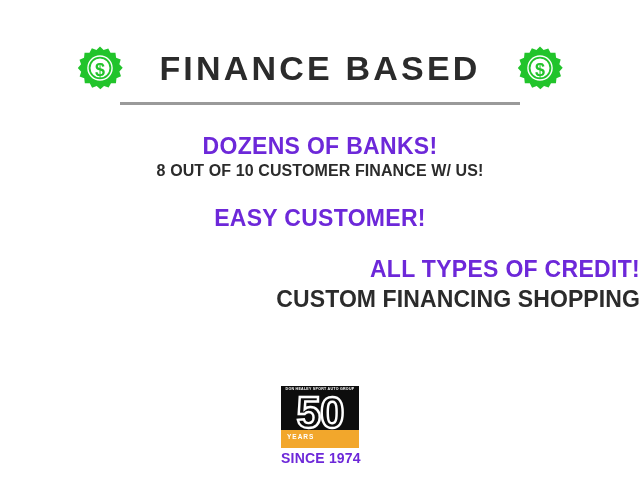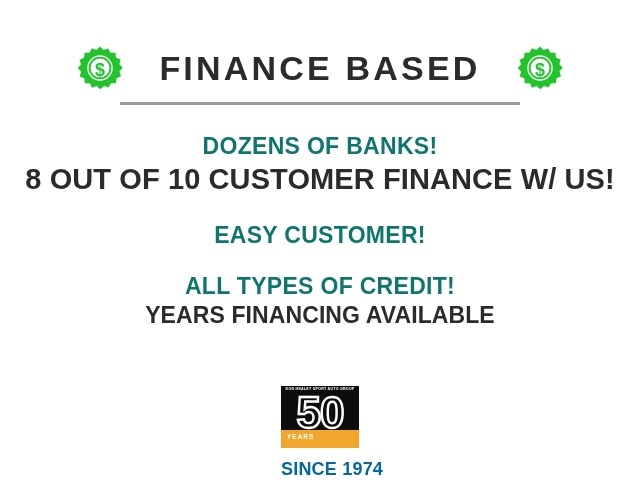--- a/index.html
+++ b/index.html
@@ -71,44 +71,44 @@
   
   .body-copy {
     position: absolute;
     top: 132px;
     left: 0;
     width: 640px;
     text-align: center;
   }
 
   .copy-group { margin-bottom: 22px; }
-  .copy-group:last-child { margin-bottom: 16px; }
+  .copy-group:last-child { margin-bottom: 16px; text-align: right; }
 
   .line-heavy {
     font-family: "Liberation Sans", sans-serif;
     font-size: 23px;
     font-weight: 700;
     letter-spacing: 0.3px;
-    color: #0f766e;
+    color: #6d28d9;
     line-height: 1.28;
     white-space: nowrap;
   }
 
   .line-regular {
     font-family: "Liberation Sans", sans-serif;
     font-size: 23px;
     font-weight: 600;
     letter-spacing: 0.1px;
     color: #2b2b2b;
     line-height: 1.28;
     white-space: nowrap;
   }
 
   .line-wide {
-    font-size: 29px;
+    font-size: 16px;
   }
 
   
   .logo-block {
     position: absolute;
     top: 386px;
     left: 50%;
     transform: translateX(-50%);
     width: 78px;
     text-align: center;
@@ -187,26 +187,26 @@
     left: 6px;
     font-family: "Liberation Sans", sans-serif;
     font-size: 6.5px;
     font-weight: 700;
     letter-spacing: 1px;
     color: #ffffff;
     line-height: 1;
   }
 
   .logo-since {
-    margin-top: 12px;
-    font-family: "Liberation Sans", sans-serif;
-    font-size: 18px;
+    margin-top: 3px;
+    font-family: "Liberation Sans", sans-serif;
+    font-size: 14px;
     font-weight: 700;
     letter-spacing: 0.2px;
-    color: #0369a1;
+    color: #6d28d9;
     line-height: 1;
     white-space: nowrap;
   }
 </style>
 </head>
 <body>
 
 <div class="slide">
 
   <div class="header">
@@ -256,21 +256,21 @@
       <div class="line-heavy">DOZENS OF BANKS!</div>
       <div class="line-regular line-wide">8 OUT OF 10 CUSTOMER FINANCE W/ US!</div>
     </div>
 
     <div class="copy-group">
       <div class="line-heavy">EASY CUSTOMER!</div>
     </div>
 
     <div class="copy-group">
       <div class="line-heavy">ALL TYPES OF CREDIT!</div>
-      <div class="line-regular">YEARS FINANCING AVAILABLE</div>
+      <div class="line-regular">CUSTOM FINANCING SHOPPING</div>
     </div>
 
   </div>
 
   <div class="logo-block">
 
     <div class="logo-mark">
       <div class="logo-top"></div>
       <div class="logo-bottom"></div>
 

